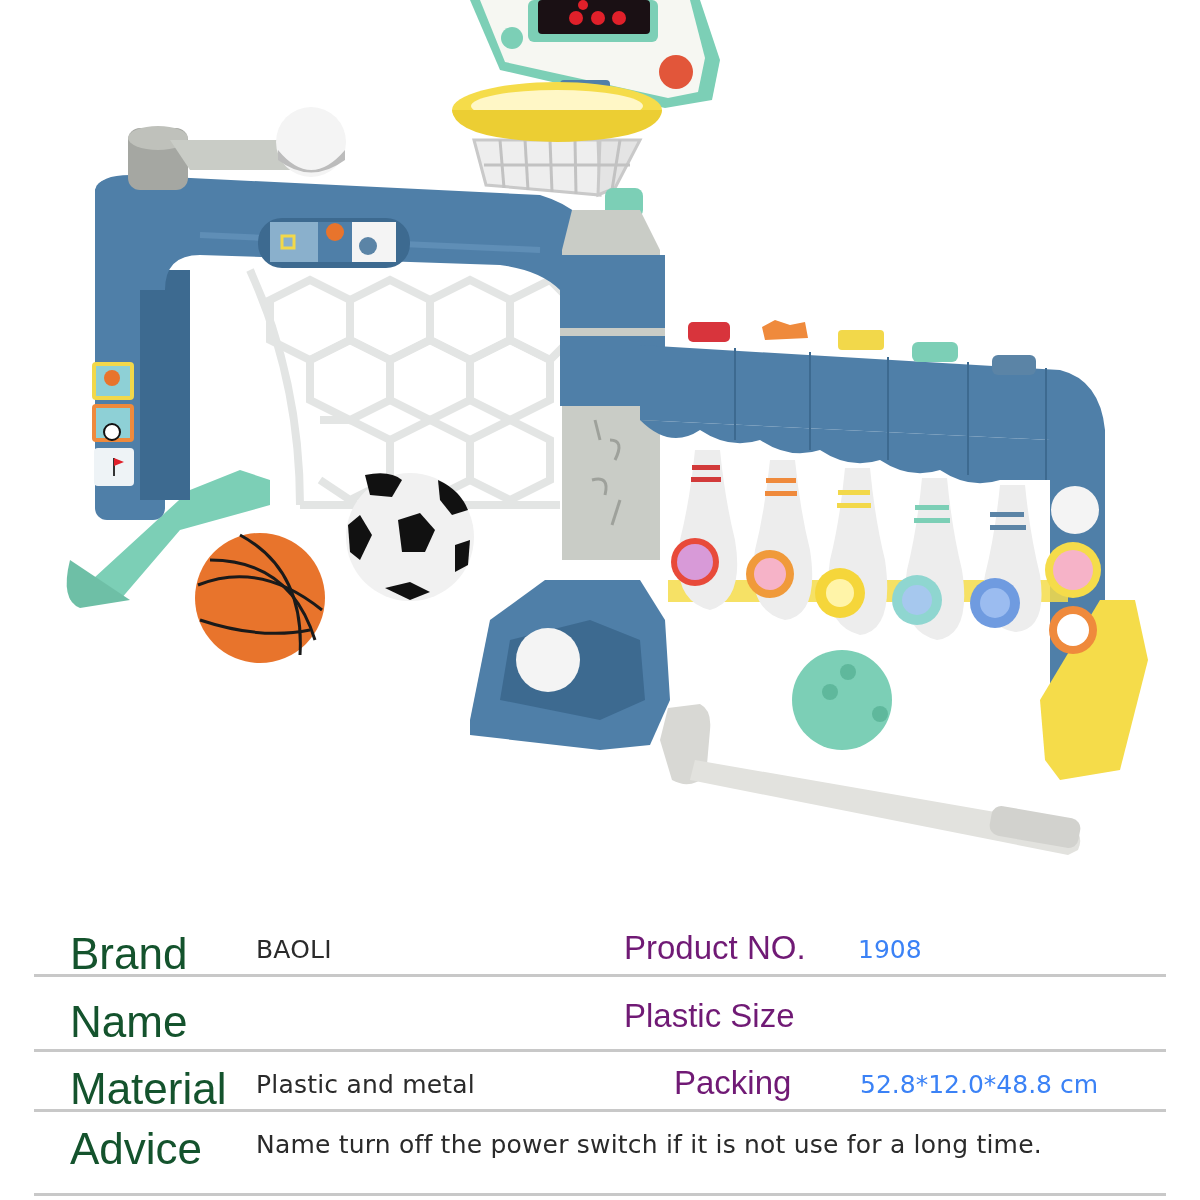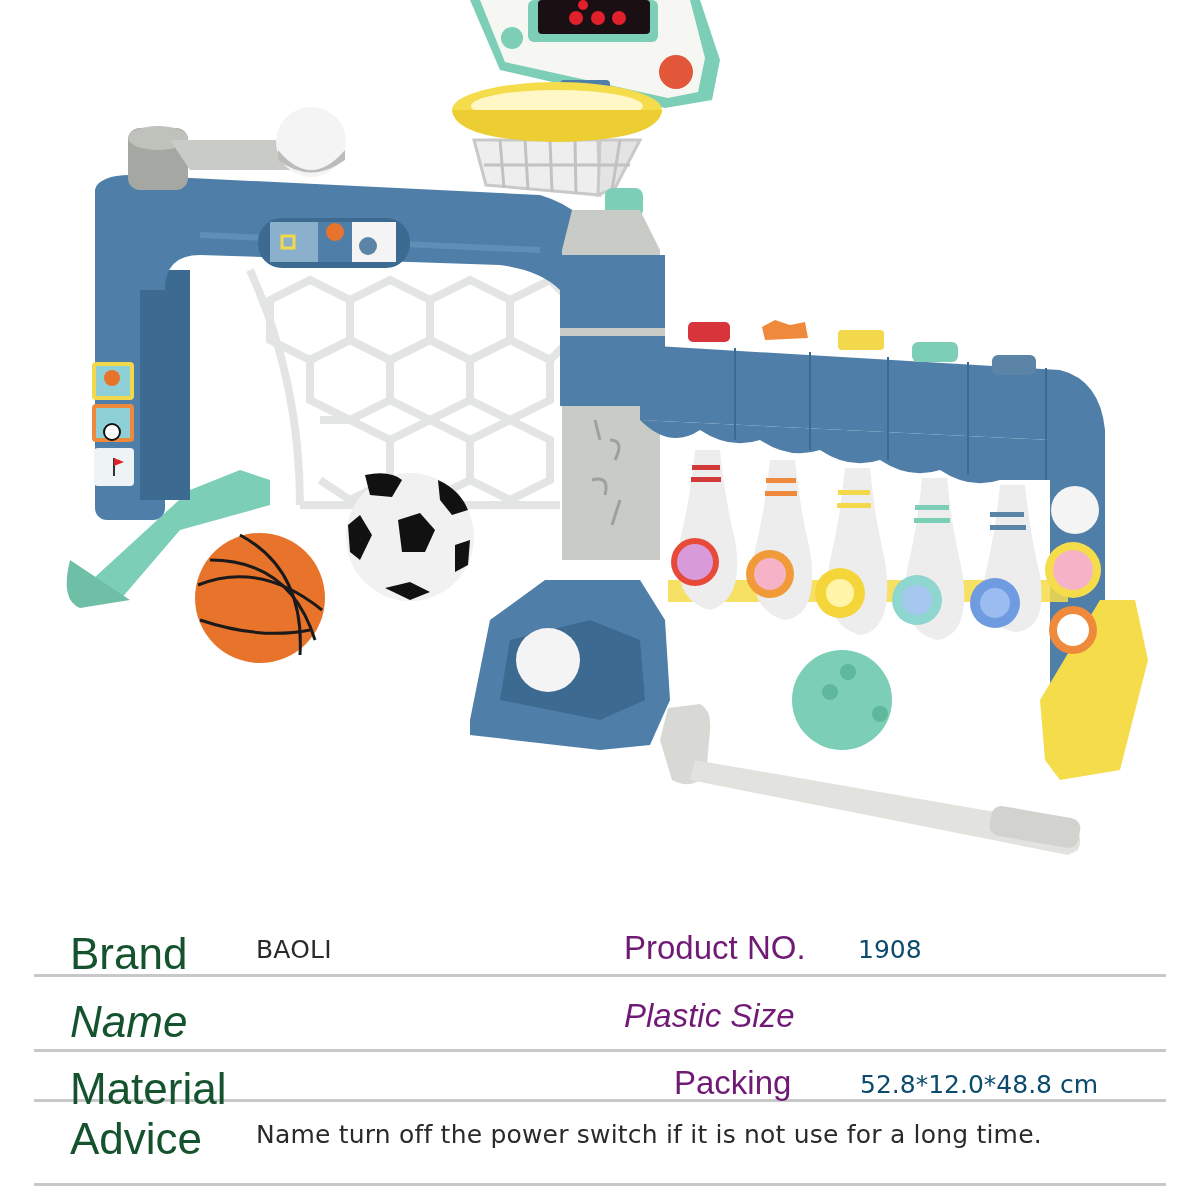--- a/index.html
+++ b/index.html
@@ -2,28 +2,28 @@
 <html><head>
 <meta charset="utf-8">
 <style>
   html, body { margin: 0; padding: 0; background: #ffffff; }
   body { width: 1200px; height: 1200px; position: relative; overflow: hidden;
          font-family: "Liberation Sans", "DejaVu Sans", sans-serif; color: #1a1a1a; }
   .product-image { position: absolute; left: 0; top: 0; width: 1200px; height: 900px; }
   .spec-table { position: absolute; left: 34px; top: 915px; width: 1132px; }
   .spec-row { position: relative; height: 65px; border-bottom: 3px solid #c8c8c8; box-sizing: border-box; }
   .spec-row.r0 { height: 62px; }
-  .spec-row.r1 { height: 75px; font-style: italic; }
-  .spec-row.r2 { height: 50px; }
+  .spec-row.r1 { height: 75px; }
+  .spec-row.r2 { height: 60px; }
   .spec-row.r3 { height: 84px; }
   .cell { position: absolute; white-space: nowrap; }
   .label { font-size: 44px; color: #14532d; left: 36px; }
   .value { font-family: "DejaVu Sans", sans-serif; font-size: 25px; color: #2a2a2a; left: 206px; letter-spacing: 0.2px; margin-left: 16px; }
   .label2 { font-size: 33px; color: #701a75; left: 590px; }
-  .value2 { font-family: "DejaVu Sans", sans-serif; font-size: 25px; color: #0c4a6e; left: 824px; }
+  .value2 { font-family: "DejaVu Sans", sans-serif; font-size: 25px; color: #3b82f6; left: 824px; }
   .r0 .label, .r0 .label2 { top: 14px; } .r0 .value, .r0 .value2 { top: 20px; }
   .r1 .label, .r1 .label2 { top: 20px; } .r1 .value, .r1 .value2 { top: 28px; }
   .r2 .label, .r2 .label2 { top: 12px; } .r2 .value, .r2 .value2 { top: 18px; }
   .r3 .label { top: 12px; } .r3 .value { top: 18px; }
   .r2 .label2 { left: 592px; margin-left: 48px; } .r2 .value2 { left: 826px; }
 </style>
 </head>
 <body>
 
 <div class="product-image">
@@ -229,20 +229,21 @@
     <span class="cell value">BAOLI</span>
     <span class="cell label2">Product NO.</span>
     <span class="cell value2">1908</span>
   </div>
   <div class="spec-row r1">
     <span class="cell label">Name</span>
     <span class="cell label2">Plastic Size</span>
   </div>
   <div class="spec-row r2">
     <span class="cell label">Material</span>
+    <span class="cell value">Plastic and metal</span>
     <span class="cell label2">Packing</span>
     <span class="cell value2">52.8*12.0*48.8 cm</span>
   </div>
   <div class="spec-row r3">
     <span class="cell label">Advice</span>
     <span class="cell value">Name turn off the power switch if it is not use for a long time.</span>
   </div>
 </div>
 
 </body></html>

